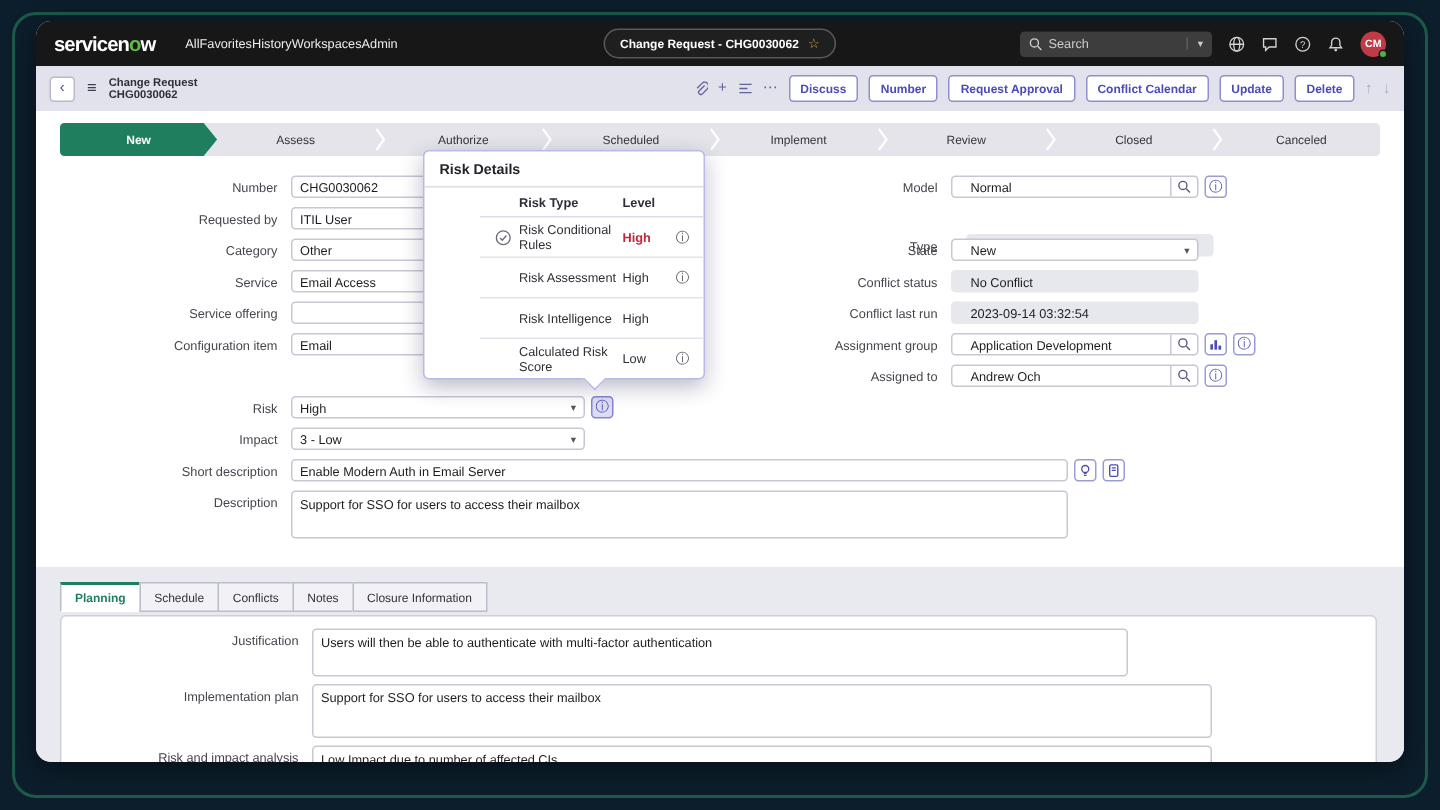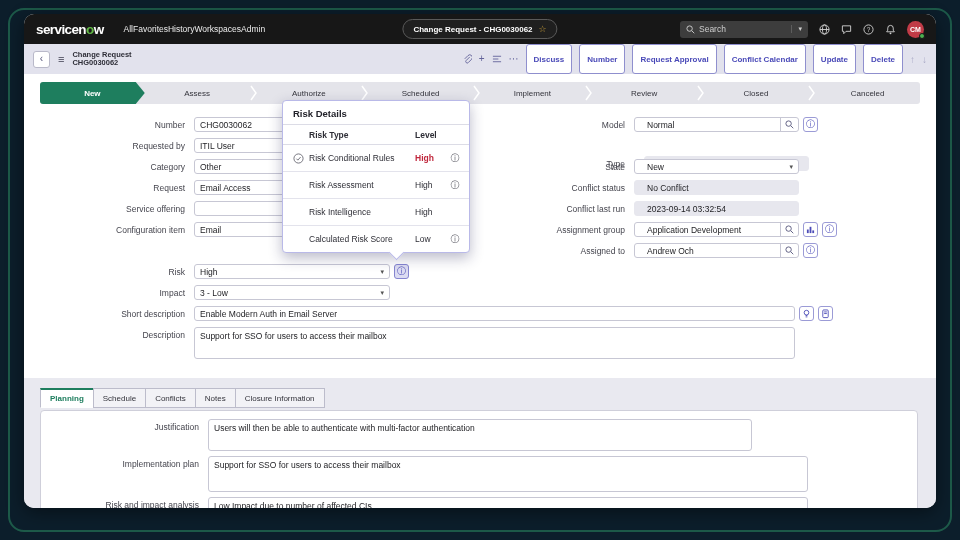--- a/index.html
+++ b/index.html
@@ -24,51 +24,51 @@
 
   
   .hdr{position:absolute;top:30px;left:0;right:0;height:30px;background:#e2e2ed;display:flex;align-items:center;padding:0 9px;gap:8px;box-sizing:border-box;}
   .backbtn{width:15px;height:15px;background:#fff;border:1px solid #b9b9c9;border-radius:3px;color:#55557a;font-size:10px;display:flex;align-items:center;justify-content:center;line-height:1;}
   .hamb{color:#3d3d4e;font-size:11px;line-height:1;}
   .hdr-title{line-height:8.5px;color:#2e2e38;}
   .hdr-title .t1{font-size:7.5px;font-weight:700;}
   .hdr-title .t2{font-size:7.5px;font-weight:700;}
   .hdr-right{margin-left:auto;display:flex;align-items:center;gap:7px;}
   .hdr-ico{color:#63639a;font-size:10px;display:flex;align-items:center;line-height:1;}
-  .btn{height:30px;padding:0 7px;border:1px solid #8f8fce;border-radius:3px;background:#fff;color:#4a4ab8;font-size:8px;font-weight:700;display:flex;align-items:center;white-space:nowrap;}
+  .btn{height:18px;padding:0 7px;border:1px solid #8f8fce;border-radius:3px;background:#fff;color:#4a4ab8;font-size:8px;font-weight:700;display:flex;align-items:center;white-space:nowrap;}
   .arrow-dis{color:#a9a9c6;font-size:10px;}
 
   
   .flow{position:absolute;top:68px;left:16px;right:16px;height:22px;background:#e4e4ea;border-radius:3px;display:flex;align-items:stretch;}
   .stage{flex:1;display:flex;align-items:center;justify-content:center;font-size:8px;color:#33333b;position:relative;}
   .stage.active{background:#1e7e5e;color:#fff;font-weight:700;clip-path:polygon(0 0,calc(100% - 9px) 0,100% 50%,calc(100% - 9px) 100%,0 100%);border-radius:3px 0 0 3px;}
   .chev{display:flex;align-items:center;}
 
   
   .fr{position:absolute;display:flex;align-items:center;height:15px;}
   .fr .lbl{flex:0 0 145px;text-align:right;margin-right:9px;font-size:8.5px;color:#45454e;white-space:nowrap;}
   .fld{height:15px;box-sizing:border-box;border:1px solid #c7c7d4;border-radius:3px;background:#fff;font-size:8.5px;color:#1d1d21;display:flex;align-items:center;padding:0 5px;white-space:nowrap;overflow:hidden;}
   .w-std{width:196px;}
   .w-right{width:165px;padding-left:12px;}
-  .w-wide{width:601px;}
+  .w-wide{width:518px;}
   .caret{margin-left:auto;color:#555;font-size:7px;padding-left:4px;}
   .ro{background:#e7e7ee;border-color:#e7e7ee;}
   .ref{padding-right:0;}
   .refbtn{margin-left:auto;height:100%;display:flex;align-items:center;padding:0 4px;border-left:1px solid #c7c7d4;color:#55557a;}
   .ibtn{width:15px;height:15px;box-sizing:border-box;border:1px solid #9b9bd6;border-radius:3px;background:#fff;color:#4c4cb8;display:flex;align-items:center;justify-content:center;font-size:9px;margin-left:4px;line-height:1;}
   .ibtn.active{background:#dcdcf2;border-color:#8585d0;}
   .ta{box-sizing:border-box;border:1px solid #c7c7d4;border-radius:3px;background:#fff;font-size:8.5px;color:#1d1d21;padding:3px 5px;display:block;}
   .fr.top-align{align-items:flex-start;}
   .fr.top-align .lbl{margin-top:3px;}
 
   
   .popup{position:absolute;left:258px;top:86px;width:186px;background:#fff;border:1px solid #b9b9e8;border-radius:4px;box-shadow:0 5px 14px rgba(30,30,80,.3);z-index:5;font-size:8.5px;}
   .popup .ptitle{font-size:9.5px;font-weight:700;color:#23232b;padding:7px 10px 5px;}
   .ptable{border-top:1px solid #dcdce6;}
-  .prow{display:grid;grid-template-columns:22px 1fr 32px 16px;align-items:center;height:26px;border-bottom:1px solid #e3e3ec;padding:0 6px 0 4px;}
+  .prow{display:grid;grid-template-columns:22px 1fr 32px 16px;align-items:center;height:26px;border-bottom:1px solid #e3e3ec;padding:0 6px 0 4px;margin-left:37px;}
   .prow.phead{height:19px;font-weight:700;color:#23232b;border-bottom:1px solid #dcdce6;}
   .prow:last-child{border-bottom:none;}
   .ptype{color:#2e2e36;}
   .plevel{color:#2e2e36;}
   .plevel.red{color:#c0273c;font-weight:700;}
   .pinfo{color:#55555f;font-size:9px;text-align:center;}
   .pcheck{color:#6b6b75;display:flex;align-items:center;justify-content:center;}
   .popup .pcaret{position:absolute;left:108px;bottom:-6px;width:10px;height:10px;background:#fff;border-right:1px solid #b9b9e8;border-bottom:1px solid #b9b9e8;transform:rotate(45deg);}
 
   
@@ -228,21 +228,21 @@
         <span>ITIL User</span>
       </div>
   </div>
   <div class="fr" style="left:16px;top:145px;">
     <span class="lbl">Category</span>
     <div class="fld w-std">
         <span>Other</span>
       </div>
   </div>
   <div class="fr" style="left:16px;top:166px;">
-    <span class="lbl">Request</span>
+    <span class="lbl">Service</span>
     <div class="fld w-std">
         <span>Email Access</span>
       </div>
   </div>
   <div class="fr" style="left:16px;top:187px;">
     <span class="lbl">Service offering</span>
     <div class="fld w-std">
         <span></span>
       </div>
   </div>

